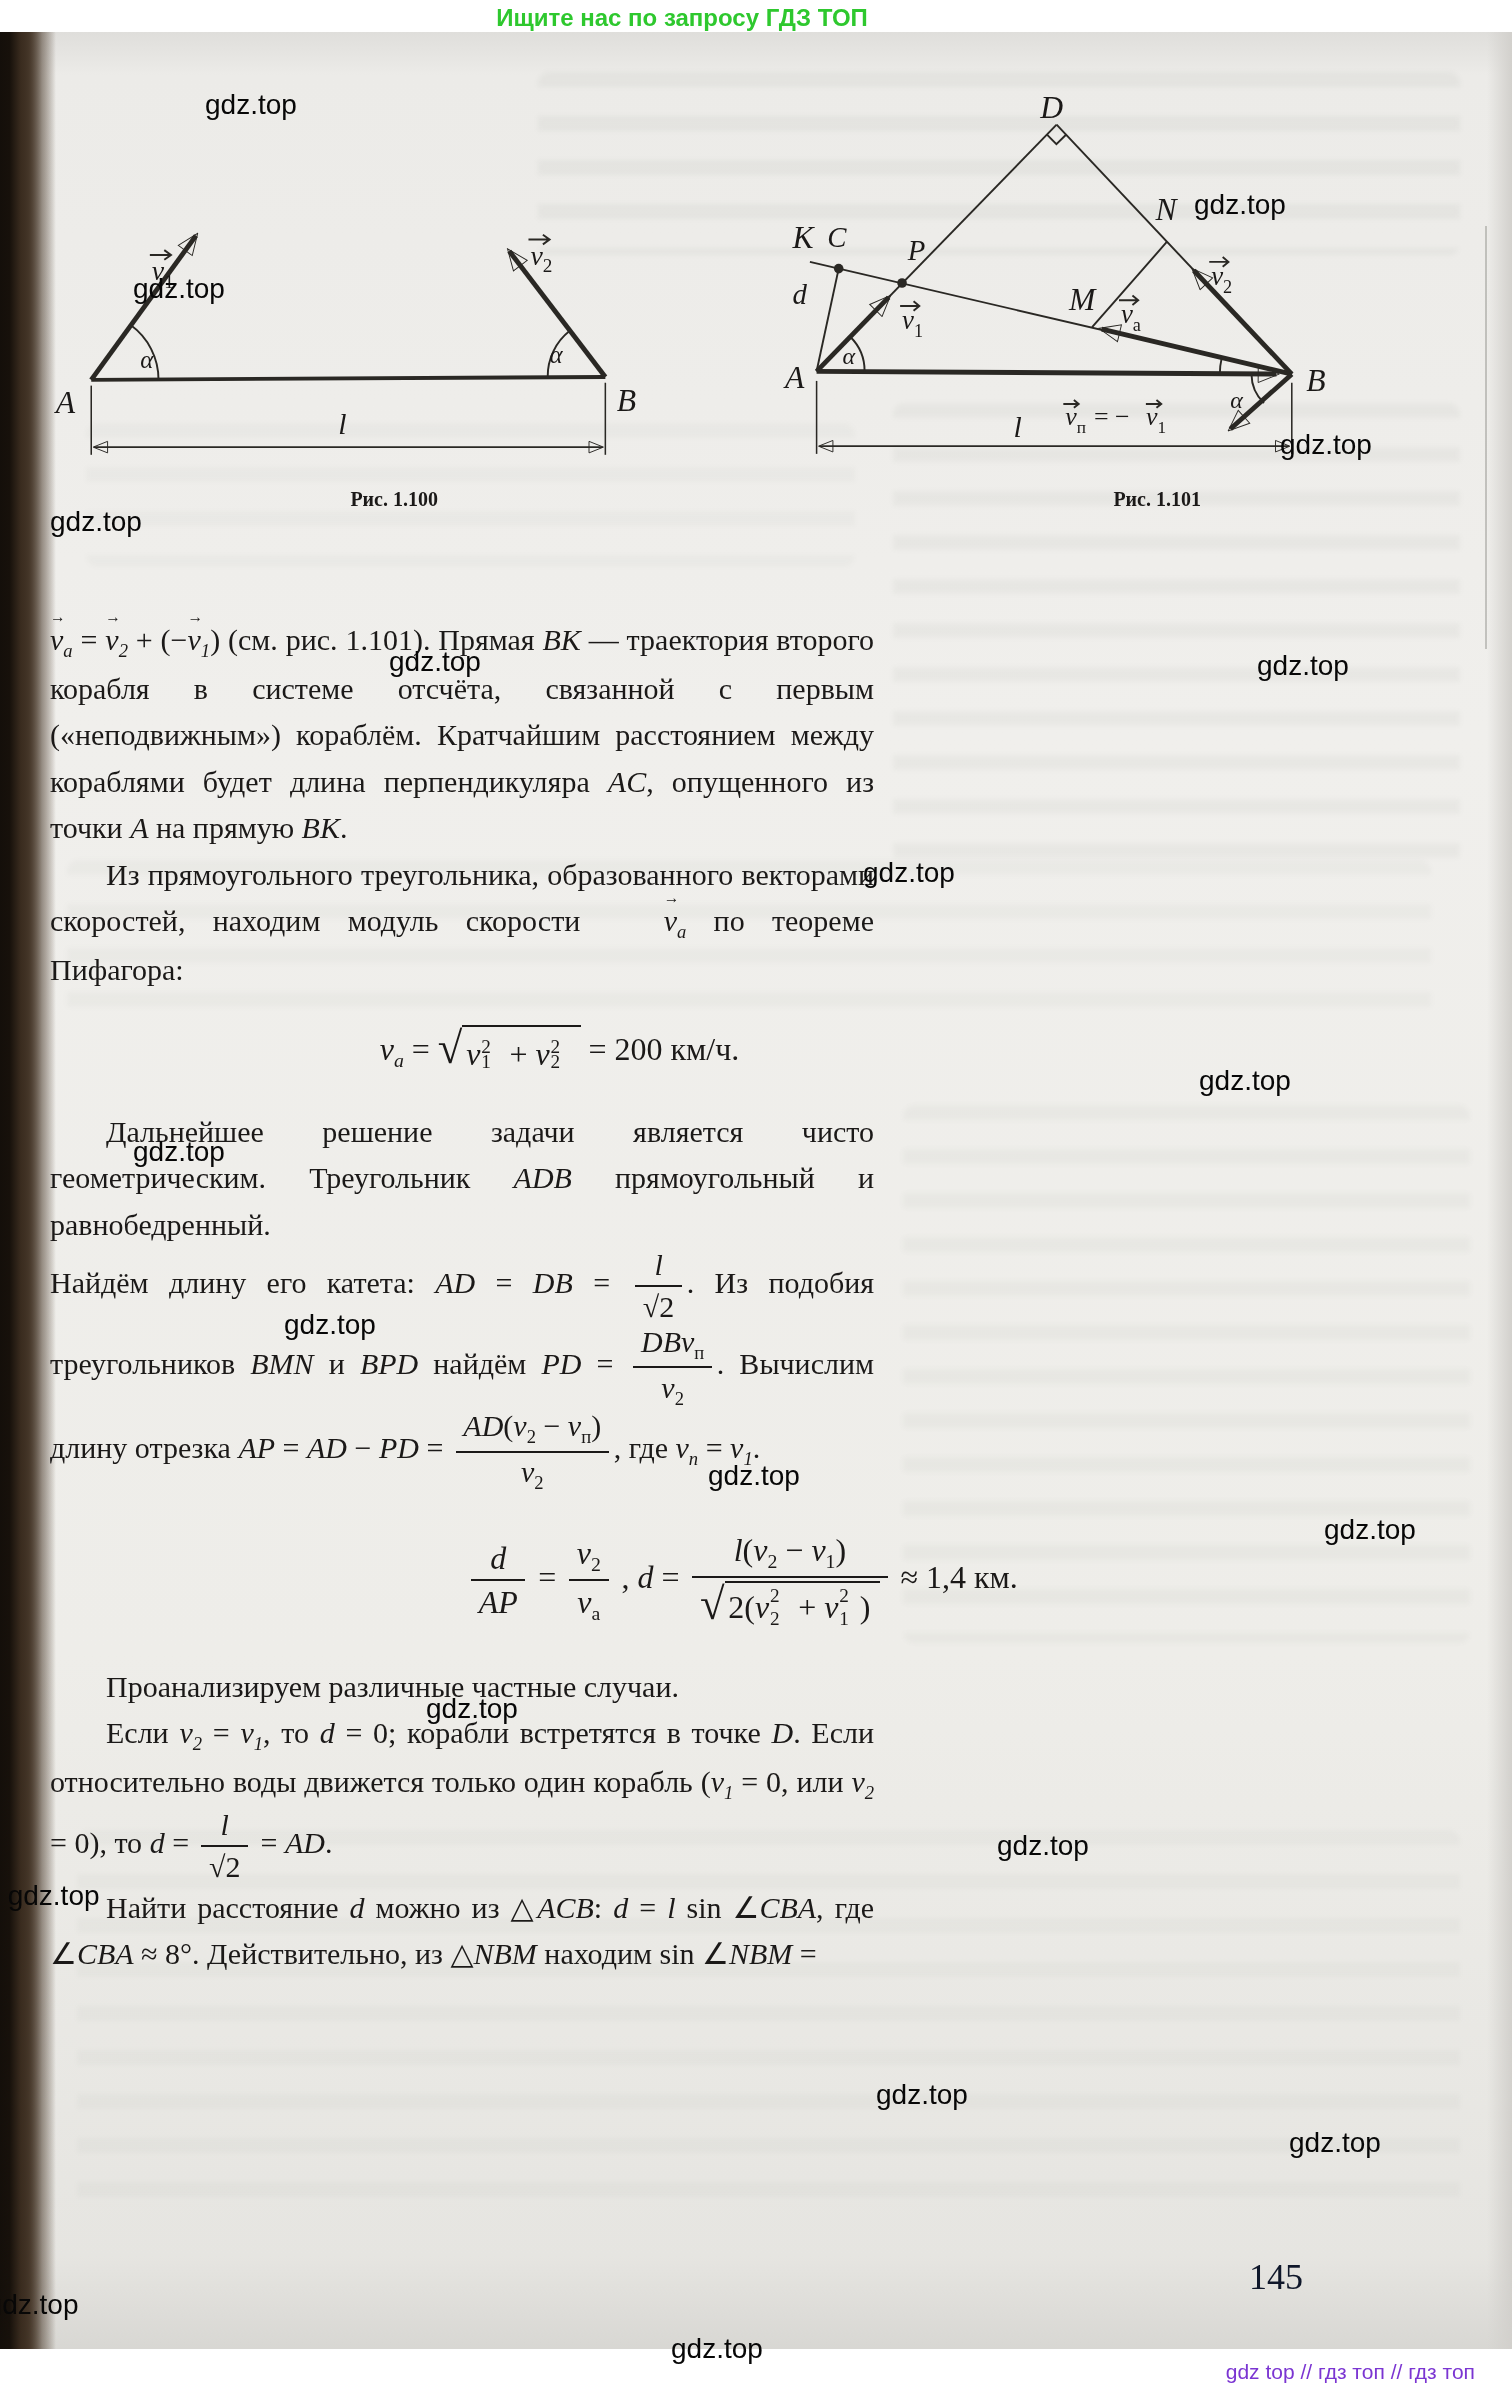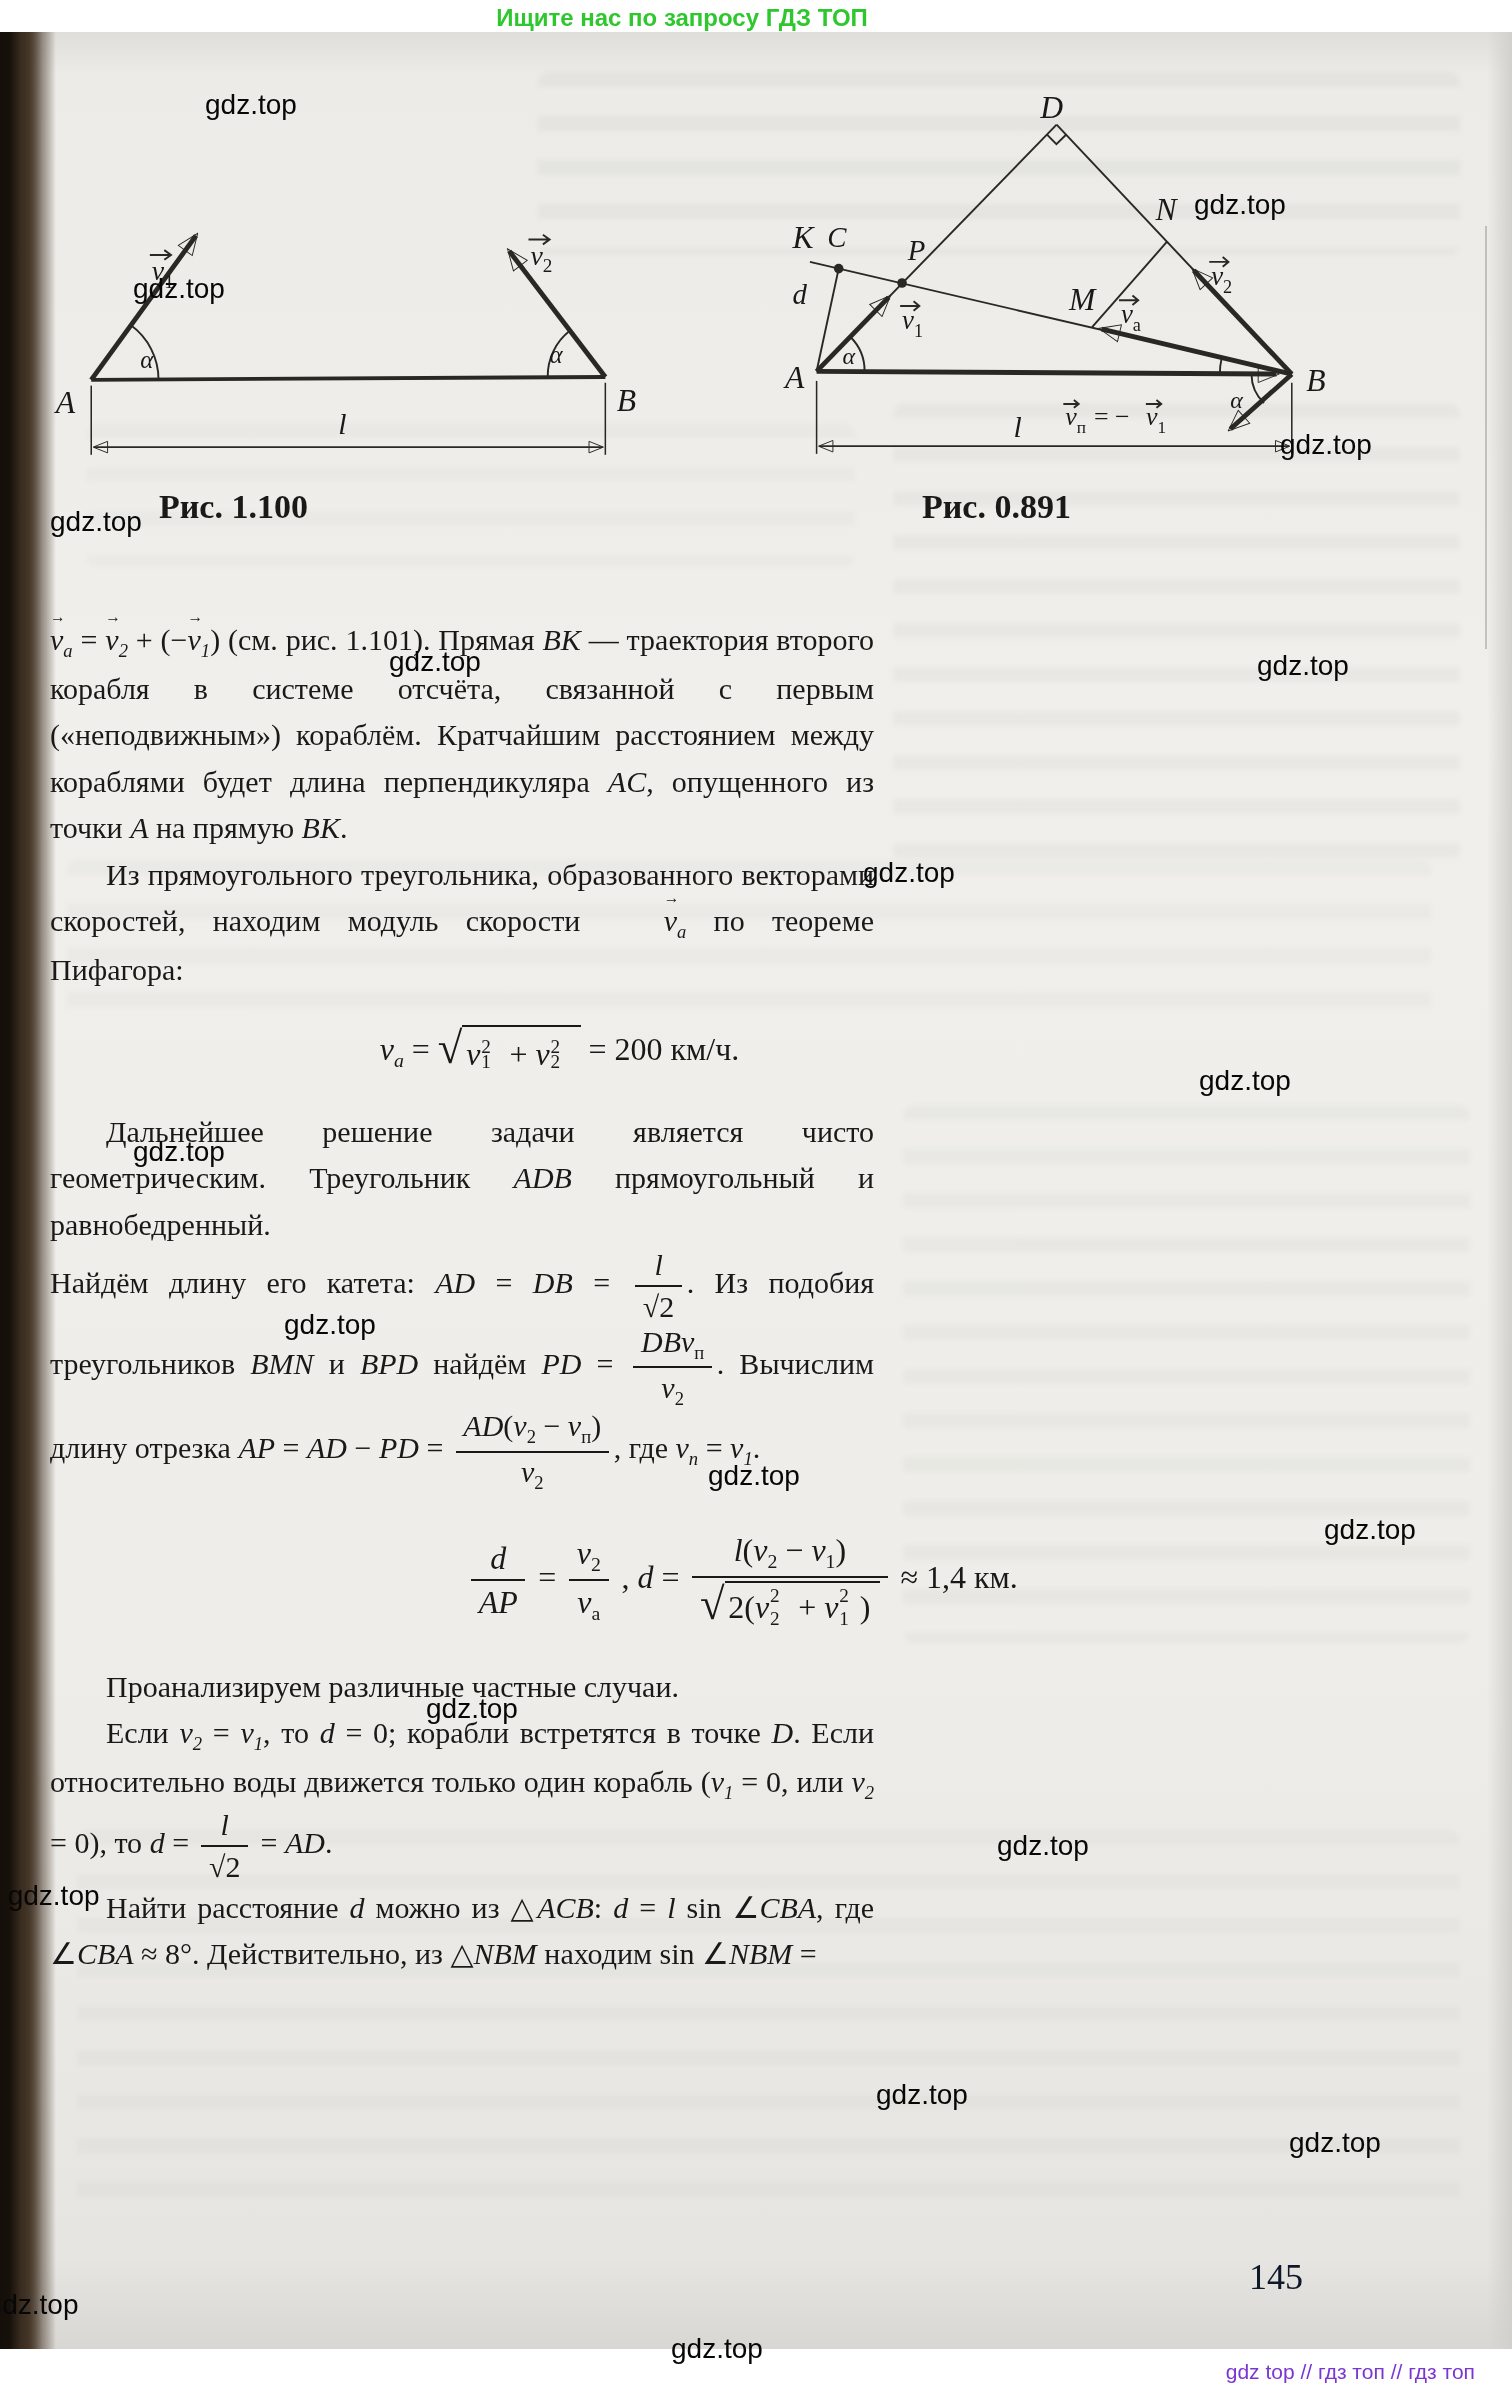--- a/index.html
+++ b/index.html
@@ -34,21 +34,21 @@
   .wm{
     position:absolute;font-family:"Liberation Sans", sans-serif;font-size:28px;font-weight:400;color:#070707;
     white-space:nowrap;
     margin-top:35px;
   }
   .fig{position:absolute;}
   .fig line,.fig path{stroke:#2a2824;fill:none;}
   .lab{font-family:"Liberation Serif", serif;font-style:italic;fill:#1b1918;}
   .ssr{font-style:normal;}
   .ssub{font-style:normal;}
-  .caption{position:absolute;width:279px;text-align:left;font-weight:bold;font-size:34px;}
+  .caption{position:absolute;width:279px;text-align:right;font-weight:bold;font-size:20px;}
   #text-col{
     position:absolute;left:50px;top:617px;width:824px;
     font-size:30px;line-height:1.55;text-align:justify;
   }
   .para{margin:0;}
   .ind{text-indent:56px;}
   .it{font-style:italic;}
   .vec{font-style:italic;position:relative;display:inline-block;}
   .vec::before{content:"→";position:absolute;top:-0.78em;left:0;font-size:0.52em;font-style:normal;}
   sub{font-size:0.62em;}
@@ -177,21 +177,21 @@
   <text class="lab" x="466" y="330" font-size="25">α</text>
   <text class="lab" x="124" y="248" font-size="28"><tspan>v</tspan><tspan class="ssub" dy="8" font-size="19">1</tspan></text>
   <text class="lab" x="352" y="242" font-size="28"><tspan>v</tspan><tspan class="ssub" dy="8" font-size="19">а</tspan></text>
   <text class="lab" x="446" y="202" font-size="28"><tspan>v</tspan><tspan class="ssub" dy="8" font-size="19">2</tspan></text>
   <text class="lab" x="294" y="348" font-size="27"><tspan>v</tspan><tspan class="ssub" dy="8" font-size="18">п</tspan></text>
   <text class="lab ssr" x="324" y="348" font-size="27">= −</text>
   <text class="lab" x="378" y="348" font-size="27"><tspan>v</tspan><tspan class="ssub" dy="8" font-size="18">1</tspan></text>
 </svg>
 
 <div class="caption" style="left:159px;top:488px">Рис. 1.100</div>
-<div class="caption" style="left:922px;top:488px">Рис. 0.891</div>
+<div class="caption" style="left:922px;top:488px">Рис. 1.101</div>
 
 <div id="text-col">
     <div class="para"><span class="it vec">v<sub>а</sub></span><span> = </span><span class="it vec">v<sub>2</sub></span><span> + (−</span><span class="it vec">v<sub>1</sub></span><span>) (см. рис. 1.101). Прямая </span><span class="it">BK</span><span> — траектория второго корабля в системе отсчёта, связанной с первым («неподвижным») кораблём. Кратчайшим расстоянием между кораблями будет длина перпендикуляра </span><span class="it">AC</span><span>, опущенного из точки </span><span class="it">A</span><span> на прямую </span><span class="it">BK</span><span>.</span></div>
     <div class="para ind"><span>Из прямоугольного треугольника, образованного векторами скоростей, находим модуль скорости </span><span class="it vec">v<sub>а</sub></span><span> по теореме Пифагора:</span></div>
     <div class="formula f1"><span class="it">v<sub>а</sub></span><span> = </span><span class="sqrtwrap">
         <span class="radical">√</span>
         <span class="radicand"><span class="it">v</span><span class="stk"><sup>2</sup><sub>1</sub></span><span> + </span><span class="it">v</span><span class="stk"><sup>2</sup><sub>2</sub></span></span>
       </span><span> = 200 км/ч.</span></div>
     <div class="para ind"><span>Дальнейшее решение задачи является чисто геометрическим. Треугольник </span><span class="it">ADB</span><span> прямоугольный и равнобедренный.</span></div>
     <div class="para"><span>Найдём длину его катета: </span><span class="it">AD</span><span> = </span><span class="it">DB</span><span> = </span><span class="frac"><span class="num"><span class="it">l</span></span><span class="den"><span>√2</span></span></span><span>. Из подобия треугольников </span><span class="it">BMN</span><span> и </span><span class="it">BPD</span><span> найдём </span><span class="it">PD</span><span> = </span><span class="frac"><span class="num"><span class="it">DBv</span><span><sub>п</sub></span></span><span class="den"><span class="it">v</span><span><sub>2</sub></span></span></span><span>. Вычислим длину отрезка </span><span class="it">AP</span><span> = </span><span class="it">AD</span><span> − </span><span class="it">PD</span><span> = </span><span class="frac"><span class="num"><span class="it">AD</span><span>(</span><span class="it">v</span><span><sub>2</sub></span><span> − </span><span class="it">v</span><span><sub>п</sub></span><span>)</span></span><span class="den"><span class="it">v</span><span><sub>2</sub></span></span></span><span>, где </span><span class="it">v<sub>п</sub></span><span> = </span><span class="it">v<sub>1</sub></span><span>.</span></div>

